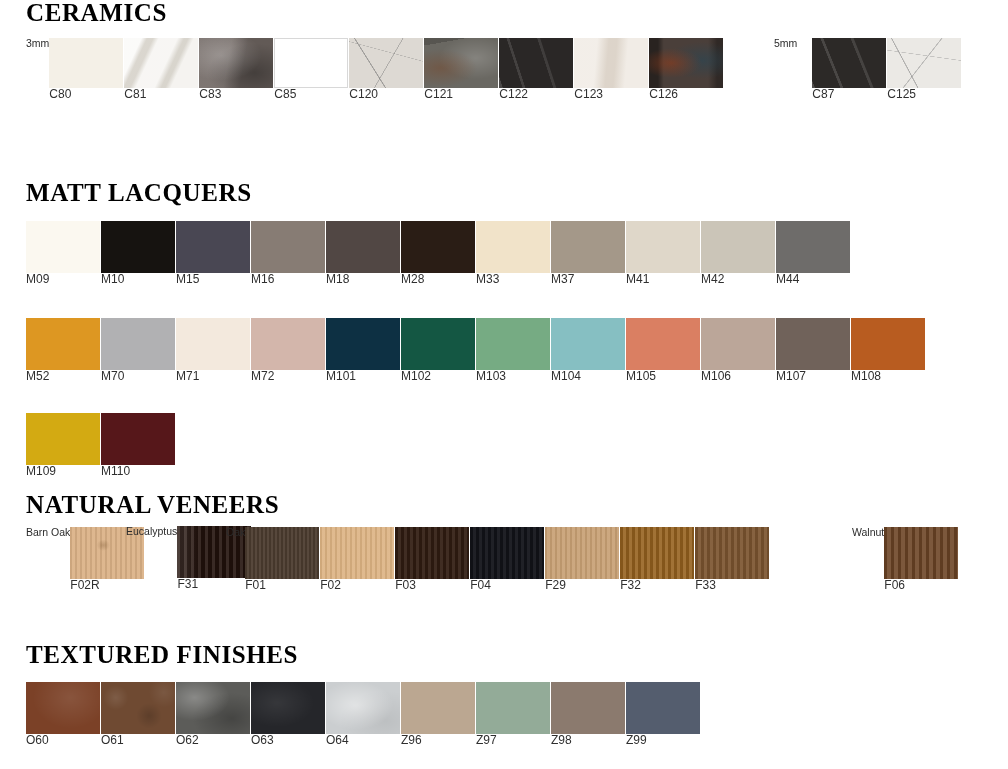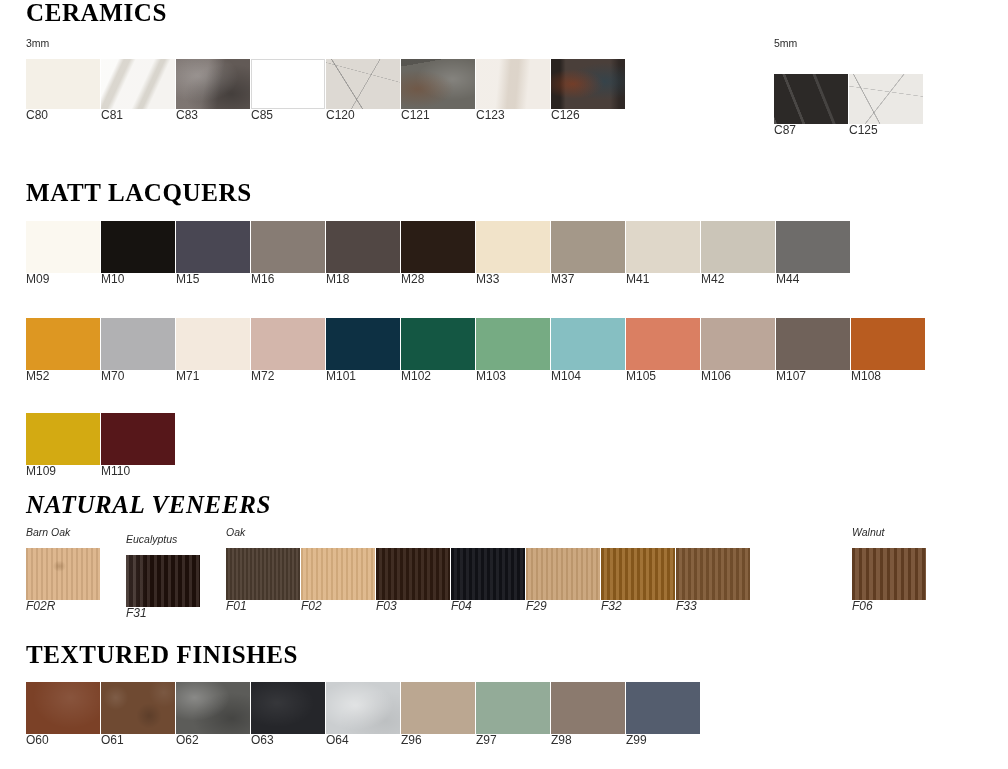--- a/index.html
+++ b/index.html
@@ -32,21 +32,21 @@
     white-space: nowrap;
   }
   .group-label {
     font-size: 10.5px;
     color: #2b2b2b;
     line-height: 1;
     white-space: nowrap;
   }
   .group {
     display: flex;
-    flex-direction: column;
+    flex-direction: row;
   }
   .group-swatches { display: flex; }
   .swatch-cell {
     display: flex;
     flex-direction: column;
   }
   .chip {
     display: block;
     background-repeat: no-repeat;
     background-size: cover;
@@ -95,20 +95,24 @@
             </div>
             <div class="swatch-cell">
               <div class="chip" style="background: linear-gradient(58deg, transparent 0px, transparent 34%, rgba(110, 110, 110, 0.55) 34.4%, rgba(110, 110, 110, 0.55) 35.2%, transparent 35.6%, transparent 100%), linear-gradient(120deg, transparent 0px, transparent 52%, rgba(120, 120, 120, 0.45) 52.3%, rgba(120, 120, 120, 0.45) 53%, transparent 53.3%, transparent 100%), linear-gradient(15deg, transparent 0px, transparent 66%, rgba(120, 120, 120, 0.35) 66.3%, rgba(120, 120, 120, 0.35) 66.9%, transparent 67.2%, transparent 100%), rgb(221, 217, 211);"></div>
               <div class="chip-label">C120</div>
             </div>
             <div class="swatch-cell">
               <div class="chip" style="background: radial-gradient(at 22% 60%, rgba(120, 70, 40, 0.45), transparent 45%), radial-gradient(at 70% 40%, rgba(255, 255, 255, 0.18), transparent 50%), linear-gradient(170deg, rgba(0, 0, 0, 0.18) 0px, rgba(0, 0, 0, 0.18) 12%, transparent 12%, transparent 100%), rgb(106, 104, 98);"></div>
               <div class="chip-label">C121</div>
             </div>
             <div class="swatch-cell">
+              <div class="chip" style="background: linear-gradient(72deg, rgba(255, 255, 255, 0.16) 0px, rgba(255, 255, 255, 0.16) 4%, transparent 4.5%, transparent 26%, rgba(255, 255, 255, 0.12) 26.5%, rgba(255, 255, 255, 0.12) 29%, transparent 29.5%, transparent 60%, rgba(255, 255, 255, 0.1) 60.5%, rgba(255, 255, 255, 0.1) 63%, transparent 64%, transparent 100%), rgb(42, 39, 38);"></div>
+              <div class="chip-label">C122</div>
+            </div>
+            <div class="swatch-cell">
               <div class="chip" style="background: linear-gradient(95deg, rgba(255, 255, 255, 0.5) 0px, rgba(255, 255, 255, 0.5) 30%, rgba(0, 0, 0, 0.04) 45%, rgba(0, 0, 0, 0.04) 55%, rgba(255, 255, 255, 0.45) 70%, rgba(255, 255, 255, 0.45) 100%), rgb(230, 221, 210);"></div>
               <div class="chip-label">C123</div>
             </div>
             <div class="swatch-cell">
               <div class="chip" style="background: radial-gradient(at 30% 50%, rgba(150, 60, 25, 0.55), transparent 42%), radial-gradient(at 72% 45%, rgba(40, 70, 85, 0.6), transparent 48%), linear-gradient(90deg, rgba(0, 0, 0, 0.45) 0px, rgba(0, 0, 0, 0.45) 12%, transparent 20%, transparent 80%, rgba(0, 0, 0, 0.35) 92%, rgba(0, 0, 0, 0.35) 100%), rgb(74, 63, 58);"></div>
               <div class="chip-label">C126</div>
             </div>
           </div>
         </div>
         <div class="group fam-ceramics" style="position: absolute; left: 774px; top: 38px; gap: 15px;">
@@ -233,32 +237,32 @@
               <div class="chip" style="background: rgb(211, 170, 18);"></div>
               <div class="chip-label">M109</div>
             </div>
             <div class="swatch-cell">
               <div class="chip" style="background: rgb(86, 23, 26);"></div>
               <div class="chip-label">M110</div>
             </div>
           </div>
         </div>
       </div>
-      <div class="section" style="position: absolute; left: 0px; top: 492px; width: 1008px; font-style: italic;">
+      <div class="section" style="position: absolute; left: 0px; top: 492px; width: 1008px;">
         <h2 class="section-title">NATURAL VENEERS</h2>
         <div class="group fam-veneer" style="position: absolute; left: 26px; top: 35px;">
           <div class="group-label" style="margin-bottom: 10px;">Barn Oak</div>
           <div class="group-swatches">
             <div class="swatch-cell">
               <div class="chip" style="background: repeating-linear-gradient(90deg, rgba(0, 0, 0, 0.07) 0px, rgba(0, 0, 0, 0.07) 2px, rgba(255, 255, 255, 0.07) 2px, rgba(255, 255, 255, 0.07) 5px), radial-gradient(at 45% 35%, rgba(120, 80, 40, 0.35), transparent 12%), rgb(219, 178, 135);"></div>
               <div class="chip-label">F02R</div>
             </div>
           </div>
         </div>
-        <div class="group fam-veneer" style="position: absolute; left: 126px; top: 42px; justify-content: flex-end;">
+        <div class="group fam-veneer" style="position: absolute; left: 126px; top: 34px; justify-content: flex-end;">
           <div class="group-label" style="margin-bottom: 10px;">Eucalyptus</div>
           <div class="group-swatches">
             <div class="swatch-cell">
               <div class="chip" style="background: repeating-linear-gradient(90deg, rgba(255, 255, 255, 0.1) 0px, rgba(255, 255, 255, 0.1) 3px, rgba(0, 0, 0, 0.18) 3px, rgba(0, 0, 0, 0.18) 7px), linear-gradient(90deg, rgba(255, 255, 255, 0.1) 0px, rgba(255, 255, 255, 0.1) 10%, transparent 30%, transparent 100%), rgb(35, 18, 12);"></div>
               <div class="chip-label">F31</div>
             </div>
           </div>
         </div>
         <div class="group fam-veneer" style="position: absolute; left: 226px; top: 35px;">
           <div class="group-label" style="margin-bottom: 10px;">Oak</div>

